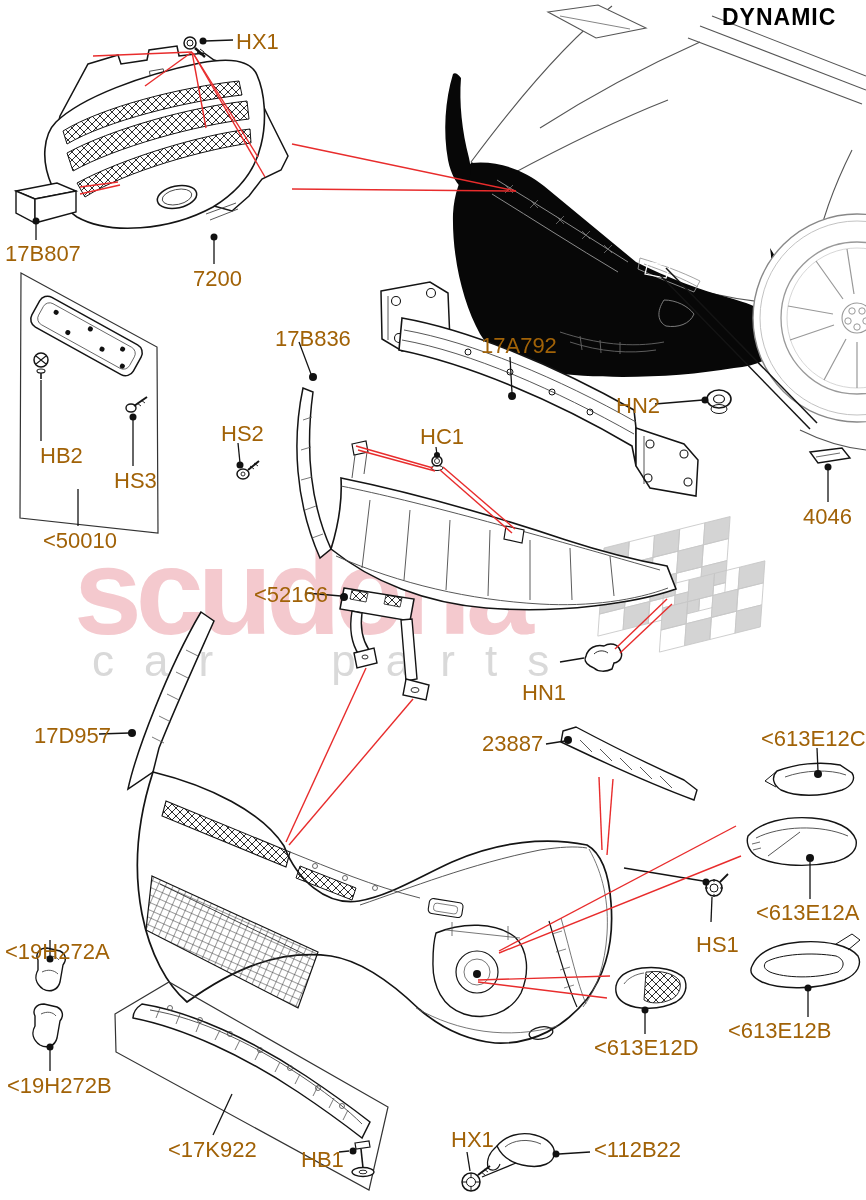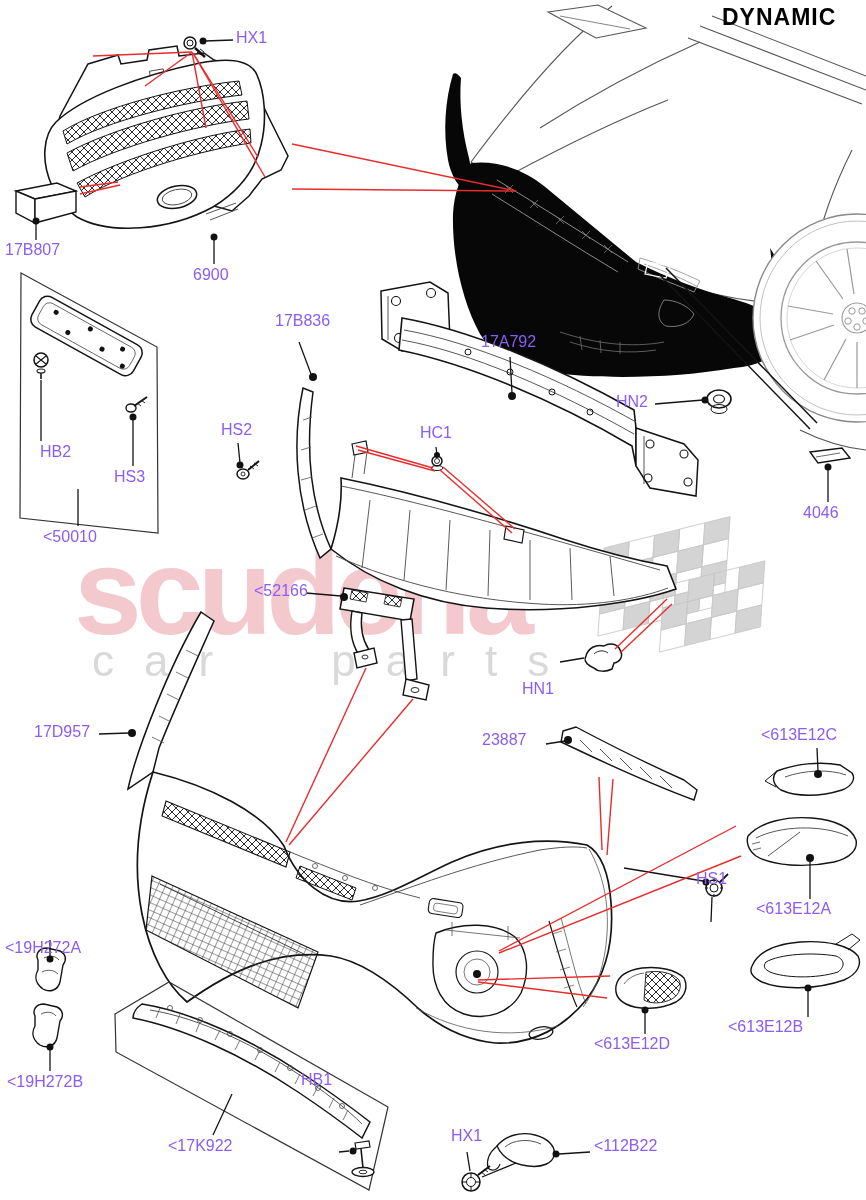--- a/index.html
+++ b/index.html
@@ -1,19 +1,19 @@
 <!DOCTYPE html>
 <html><head>
 <meta charset="utf-8">
 <style>
   html,body{margin:0;padding:0;background:#fff;}
   .stage{position:relative;width:866px;height:1200px;background:#ffffff;overflow:hidden;
          font-family:"Liberation Sans",sans-serif;}
   .stage svg{position:absolute;left:0;top:0;}
-  .lbl{position:absolute;color:#8b5cf6;font-size:16px;line-height:1.05;white-space:nowrap;
+  .lbl{position:absolute;color:#a16207;font-size:22px;line-height:1.05;white-space:nowrap;
        cursor:pointer;z-index:5;}
   .tag{position:absolute;color:#000;font-weight:bold;font-size:23px;letter-spacing:1px;z-index:5;text-align:center;}
   text{font-family:"Liberation Sans",sans-serif;}
 </style>
 </head>
 <body>
 
 <div class="stage">
 
 <svg width="866" height="1200" viewBox="0 0 866 1200">
@@ -438,41 +438,41 @@
         <path d="M 613,779 L 607,855"></path>
     <path d="M 499,951 L 736,826"></path>
         <path d="M 499,953 L 741,856"></path>
     <path d="M 478,980 L 610,976"></path>
         <path d="M 478,982 L 607,998"></path>
   </g>
 </svg>
 
 <div class="lbl" style="left:236px;top:30px">HX1</div>
 <div class="lbl" style="left:5px;top:242px">17B807</div>
-<div class="lbl" style="left:193px;top:267px">6900</div>
-<div class="lbl" style="left:275px;top:313px">17B836</div>
+<div class="lbl" style="left:193px;top:267px">7200</div>
+<div class="lbl" style="left:275px;top:327px">17B836</div>
 <div class="lbl" style="left:481px;top:334px">17A792</div>
 <div class="lbl" style="left:616px;top:394px">HN2</div>
 <div class="lbl" style="left:221px;top:422px">HS2</div>
 <div class="lbl" style="left:420px;top:425px">HC1</div>
 <div class="lbl" style="left:803px;top:505px">4046</div>
 <div class="lbl" style="left:40px;top:444px">HB2</div>
 <div class="lbl" style="left:114px;top:469px">HS3</div>
 <div class="lbl" style="left:43px;top:529px">&lt;50010</div>
 <div class="lbl" style="left:254px;top:583px">&lt;52166</div>
 <div class="lbl" style="left:522px;top:681px">HN1</div>
 <div class="lbl" style="left:34px;top:724px">17D957</div>
 <div class="lbl" style="left:482px;top:732px">23887</div>
 <div class="lbl" style="left:761px;top:727px">&lt;613E12C</div>
 <div class="lbl" style="left:756px;top:901px">&lt;613E12A</div>
-<div class="lbl" style="left:696px;top:871px">HS1</div>
+<div class="lbl" style="left:696px;top:933px">HS1</div>
 <div class="lbl" style="left:5px;top:940px">&lt;19H272A</div>
 <div class="lbl" style="left:594px;top:1036px">&lt;613E12D</div>
 <div class="lbl" style="left:728px;top:1019px">&lt;613E12B</div>
 <div class="lbl" style="left:7px;top:1074px">&lt;19H272B</div>
 <div class="lbl" style="left:168px;top:1138px">&lt;17K922</div>
-<div class="lbl" style="left:301px;top:1072px">HB1</div>
+<div class="lbl" style="left:301px;top:1148px">HB1</div>
 <div class="lbl" style="left:451px;top:1128px">HX1</div>
 <div class="lbl" style="left:594px;top:1138px">&lt;112B22</div>
 
 <div class="tag" style="left:722px;top:4px">DYNAMIC</div>
 
 </div>
 
 </body></html>

